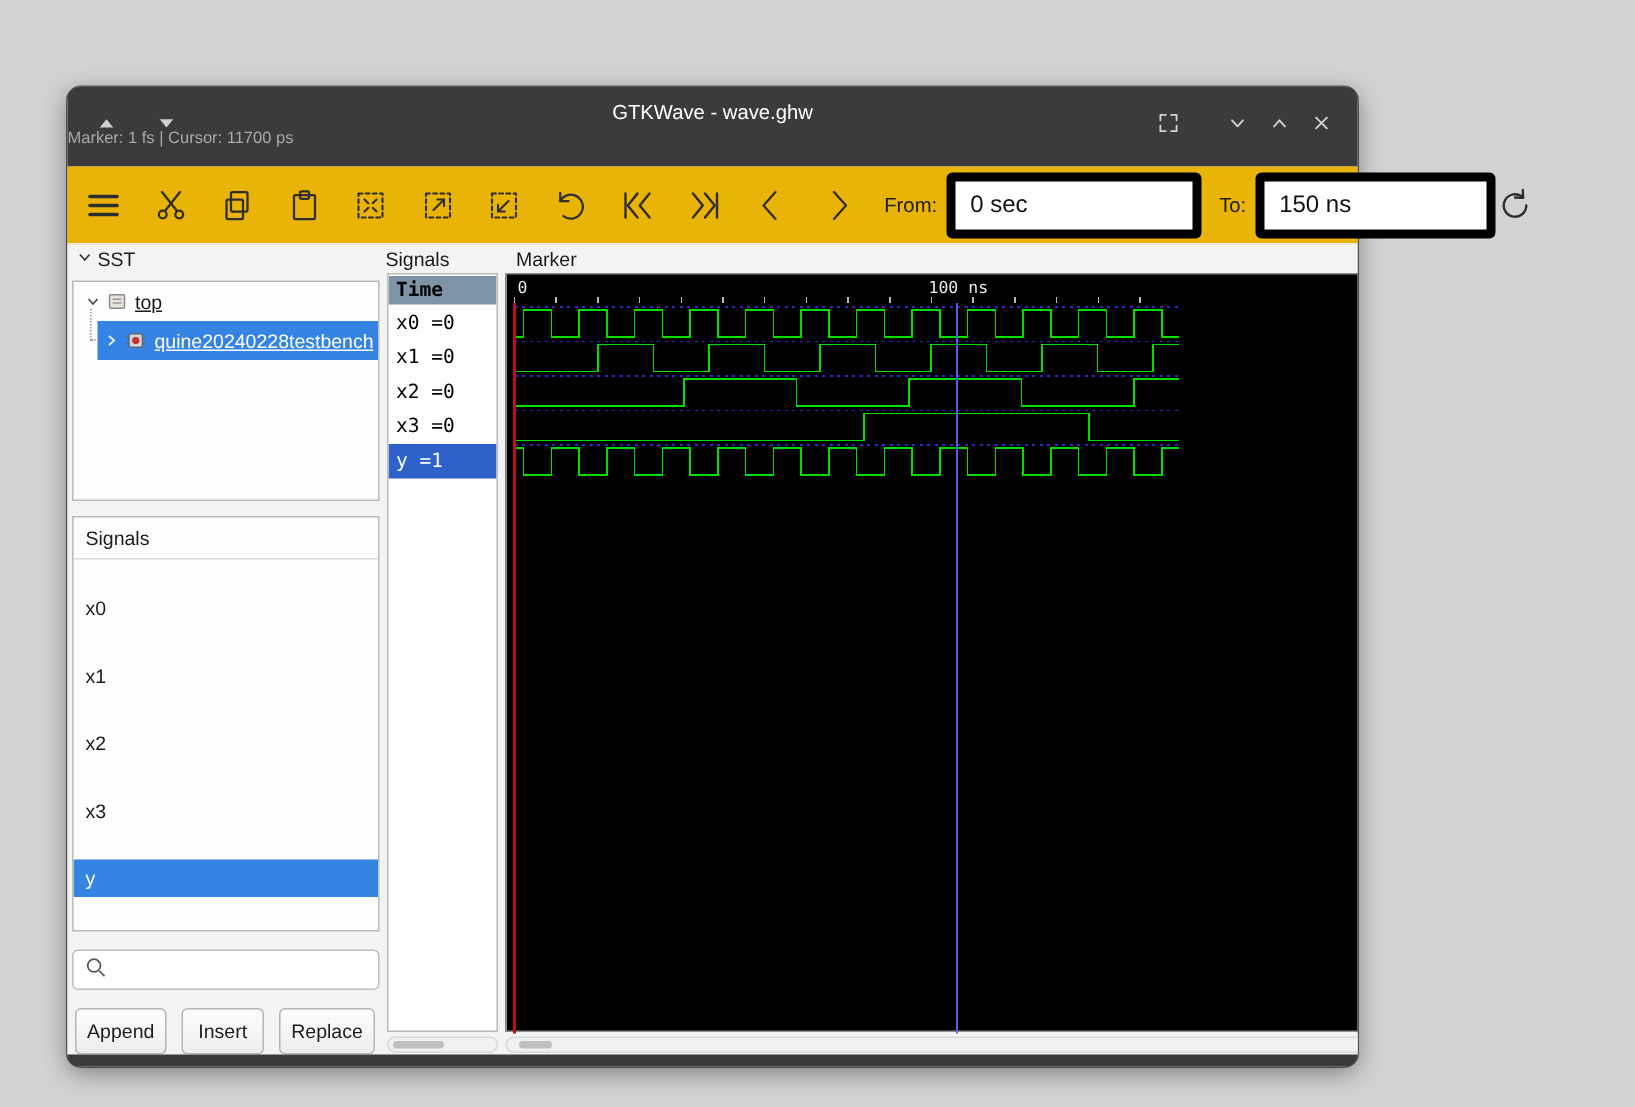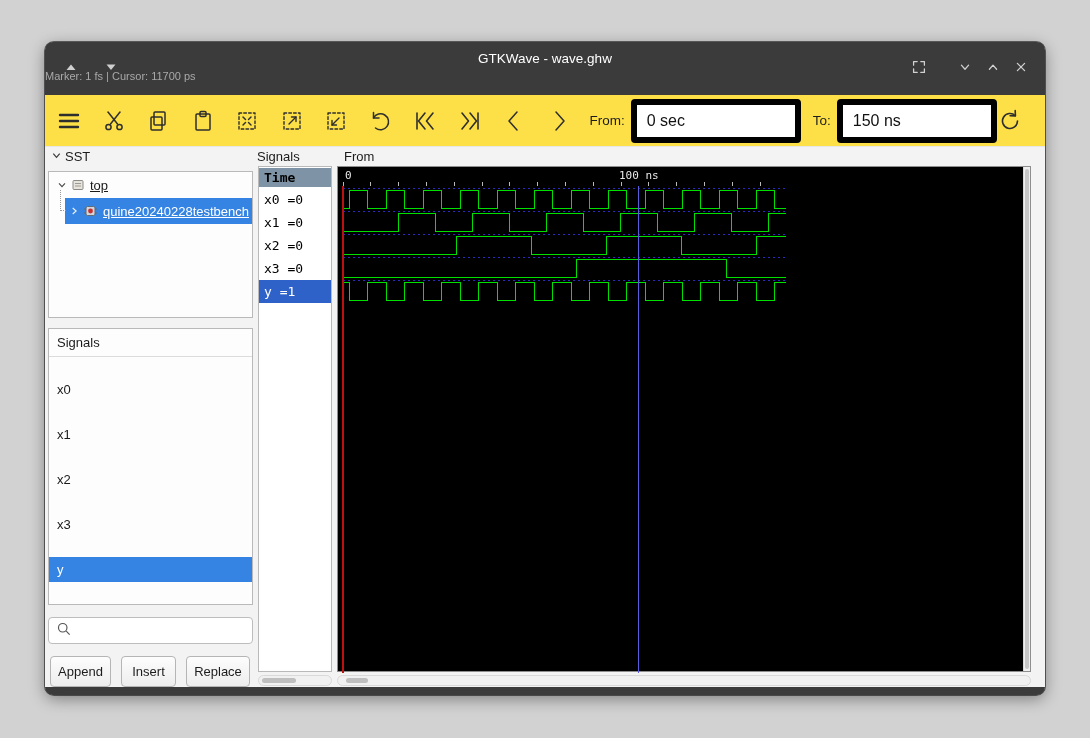--- a/index.html
+++ b/index.html
@@ -4,42 +4,42 @@
 <style>
   * { box-sizing: border-box; margin: 0; padding: 0; }
   html,body { width:1090px; height:738px; }
   body {
     background:#d2d2d2;
     font-family:"Liberation Sans", sans-serif;
     position:relative; overflow:hidden;
     -webkit-font-smoothing:antialiased;
   }
   .window {
-    position:absolute; left:45px; top:42px; width:1000px; height:653px;
+    position:absolute; left:45px; top:58px; width:860px; height:653px;
     background:#f3f3f3; border-radius:9px;
     box-shadow:0 4px 16px rgba(0,0,0,.40), 0 0 0 1px rgba(40,40,40,.65);
   }
   
   .titlebar {
     position:absolute; top:0; left:0; right:0; height:53px;
     background:#3b3b3b; border-radius:8px 8px 0 0;
   }
   .tb-title { position:absolute; top:9px; left:0; right:0; text-align:center;
     color:#ffffff; font-size:13.5px; }
   .tb-sub { position:absolute; top:28px; left:0; right:0; text-align:left;
     color:#a9a9a9; font-size:11px; }
   .tb-left { position:absolute; left:12px; top:0; height:53px; display:flex; align-items:center; gap:12px; }
   .tb-right { position:absolute; right:10px; top:0; height:53px; display:flex; align-items:center; }
   .tb-btn { width:28px; height:28px; display:flex; align-items:center; justify-content:center; border-radius:5px; }
   .tb-btn svg { stroke:#d2d2d2; fill:none; stroke-width:1.4; stroke-linecap:round; stroke-linejoin:round; }
   .tb-gap { width:18px; }
   
   .toolbar {
     position:absolute; top:53px; left:0; right:0; height:52px;
-    background:#fde047; border-bottom:1px solid #e7e7e7;
+    background:#eab308; border-bottom:1px solid #e7e7e7;
     display:flex; align-items:center; padding-left:6px;
   }
   .tb-icons { display:flex; align-items:center; gap:8.5px; }
   .tbtn { width:36px; height:36px; display:flex; align-items:center; justify-content:center; border-radius:4px; }
   .tbtn svg, .reload-btn svg { display:block; }
   .range-label { font-size:13.5px; color:#1c1c1c; }
   .lbl-from { margin-left:13px; }
   .lbl-to { margin-left:12px; }
   .range-input {
     height:34px; border:6px solid #000000; border-radius:4px; background:#fff;
@@ -375,21 +375,21 @@
           <div class="name-row" style="top: 44px;">x1 =0</div>
           <div class="name-row" style="top: 67px;">x2 =0</div>
           <div class="name-row" style="top: 90px;">x3 =0</div>
           <div class="name-row selected" style="top: 113px;">y =1</div>
         </div>
     </div>
     <div class="hscroll hs-names">
       <div class="hthumb" style="left:3px; width:34px;"></div>
     </div>
 
-    <div class="frame-label waves-label">From</div>
+    <div class="frame-label waves-label">Marker</div>
     <div class="panel-box wave-box">
       <svg id="wave-svg" width="687" height="506" viewBox="0 0 687 506">
           <line x1="5" y1="15" x2="5" y2="19" stroke="#b9b9b9" stroke-width="1" shape-rendering="crispEdges"></line>
           <line x1="32.8" y1="15" x2="32.8" y2="19" stroke="#b9b9b9" stroke-width="1" shape-rendering="crispEdges"></line>
           <line x1="60.6" y1="15" x2="60.6" y2="19" stroke="#b9b9b9" stroke-width="1" shape-rendering="crispEdges"></line>
           <line x1="88.4" y1="15" x2="88.4" y2="19" stroke="#b9b9b9" stroke-width="1" shape-rendering="crispEdges"></line>
           <line x1="116.2" y1="15" x2="116.2" y2="19" stroke="#b9b9b9" stroke-width="1" shape-rendering="crispEdges"></line>
           <line x1="144" y1="15" x2="144" y2="19" stroke="#b9b9b9" stroke-width="1" shape-rendering="crispEdges"></line>
           <line x1="171.8" y1="15" x2="171.8" y2="19" stroke="#b9b9b9" stroke-width="1" shape-rendering="crispEdges"></line>
           <line x1="199.60000000000002" y1="15" x2="199.60000000000002" y2="19" stroke="#b9b9b9" stroke-width="1" shape-rendering="crispEdges"></line>

